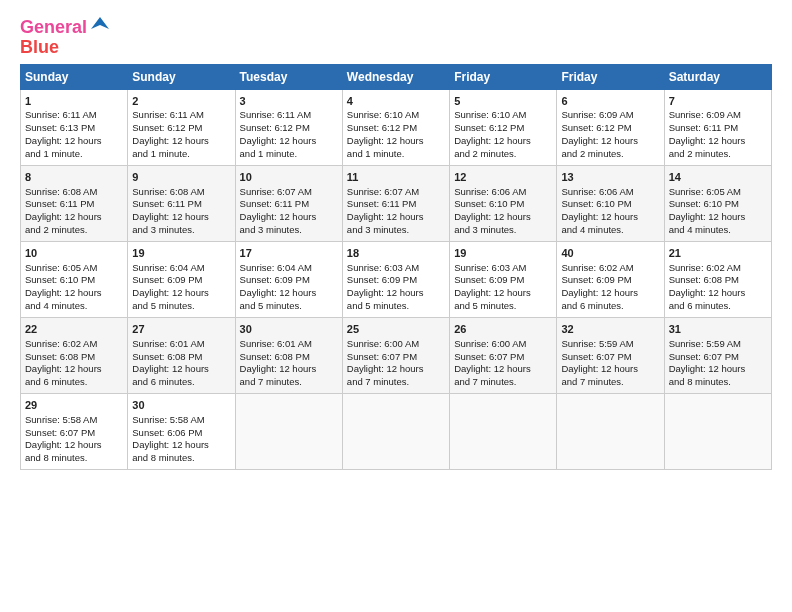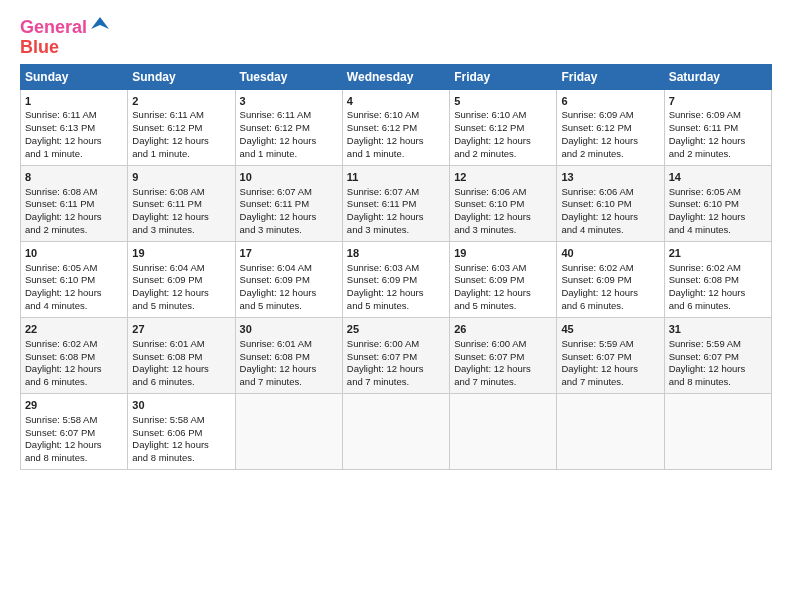--- a/index.html
+++ b/index.html
@@ -145,21 +145,21 @@
           <td><span class="day-num">19</span><span>Sunrise: 6:03 AM</span><br><span>Sunset: 6:09 PM</span><br><span>Daylight: 12 hours</span><br><span>and 5 minutes.</span></td>
           <td><span class="day-num">40</span><span>Sunrise: 6:02 AM</span><br><span>Sunset: 6:09 PM</span><br><span>Daylight: 12 hours</span><br><span>and 6 minutes.</span></td>
           <td><span class="day-num">21</span><span>Sunrise: 6:02 AM</span><br><span>Sunset: 6:08 PM</span><br><span>Daylight: 12 hours</span><br><span>and 6 minutes.</span></td>
         </tr>
         <tr>
           <td><span class="day-num">22</span><span>Sunrise: 6:02 AM</span><br><span>Sunset: 6:08 PM</span><br><span>Daylight: 12 hours</span><br><span>and 6 minutes.</span></td>
           <td><span class="day-num">27</span><span>Sunrise: 6:01 AM</span><br><span>Sunset: 6:08 PM</span><br><span>Daylight: 12 hours</span><br><span>and 6 minutes.</span></td>
           <td><span class="day-num">30</span><span>Sunrise: 6:01 AM</span><br><span>Sunset: 6:08 PM</span><br><span>Daylight: 12 hours</span><br><span>and 7 minutes.</span></td>
           <td><span class="day-num">25</span><span>Sunrise: 6:00 AM</span><br><span>Sunset: 6:07 PM</span><br><span>Daylight: 12 hours</span><br><span>and 7 minutes.</span></td>
           <td><span class="day-num">26</span><span>Sunrise: 6:00 AM</span><br><span>Sunset: 6:07 PM</span><br><span>Daylight: 12 hours</span><br><span>and 7 minutes.</span></td>
-          <td><span class="day-num">45</span><span>Sunrise: 5:59 AM</span><br><span>Sunset: 6:07 PM</span><br><span>Daylight: 12 hours</span><br><span>and 7 minutes.</span></td>
+          <td><span class="day-num">32</span><span>Sunrise: 5:59 AM</span><br><span>Sunset: 6:07 PM</span><br><span>Daylight: 12 hours</span><br><span>and 7 minutes.</span></td>
           <td><span class="day-num">31</span><span>Sunrise: 5:59 AM</span><br><span>Sunset: 6:07 PM</span><br><span>Daylight: 12 hours</span><br><span>and 8 minutes.</span></td>
         </tr>
         <tr>
           <td><span class="day-num">29</span><span>Sunrise: 5:58 AM</span><br><span>Sunset: 6:07 PM</span><br><span>Daylight: 12 hours</span><br><span>and 8 minutes.</span></td>
           <td><span class="day-num">30</span><span>Sunrise: 5:58 AM</span><br><span>Sunset: 6:06 PM</span><br><span>Daylight: 12 hours</span><br><span>and 8 minutes.</span></td>
           <td class="cell-empty"></td>
           <td class="cell-empty"></td>
           <td class="cell-empty"></td>
           <td class="cell-empty"></td>
           <td class="cell-empty"></td>

